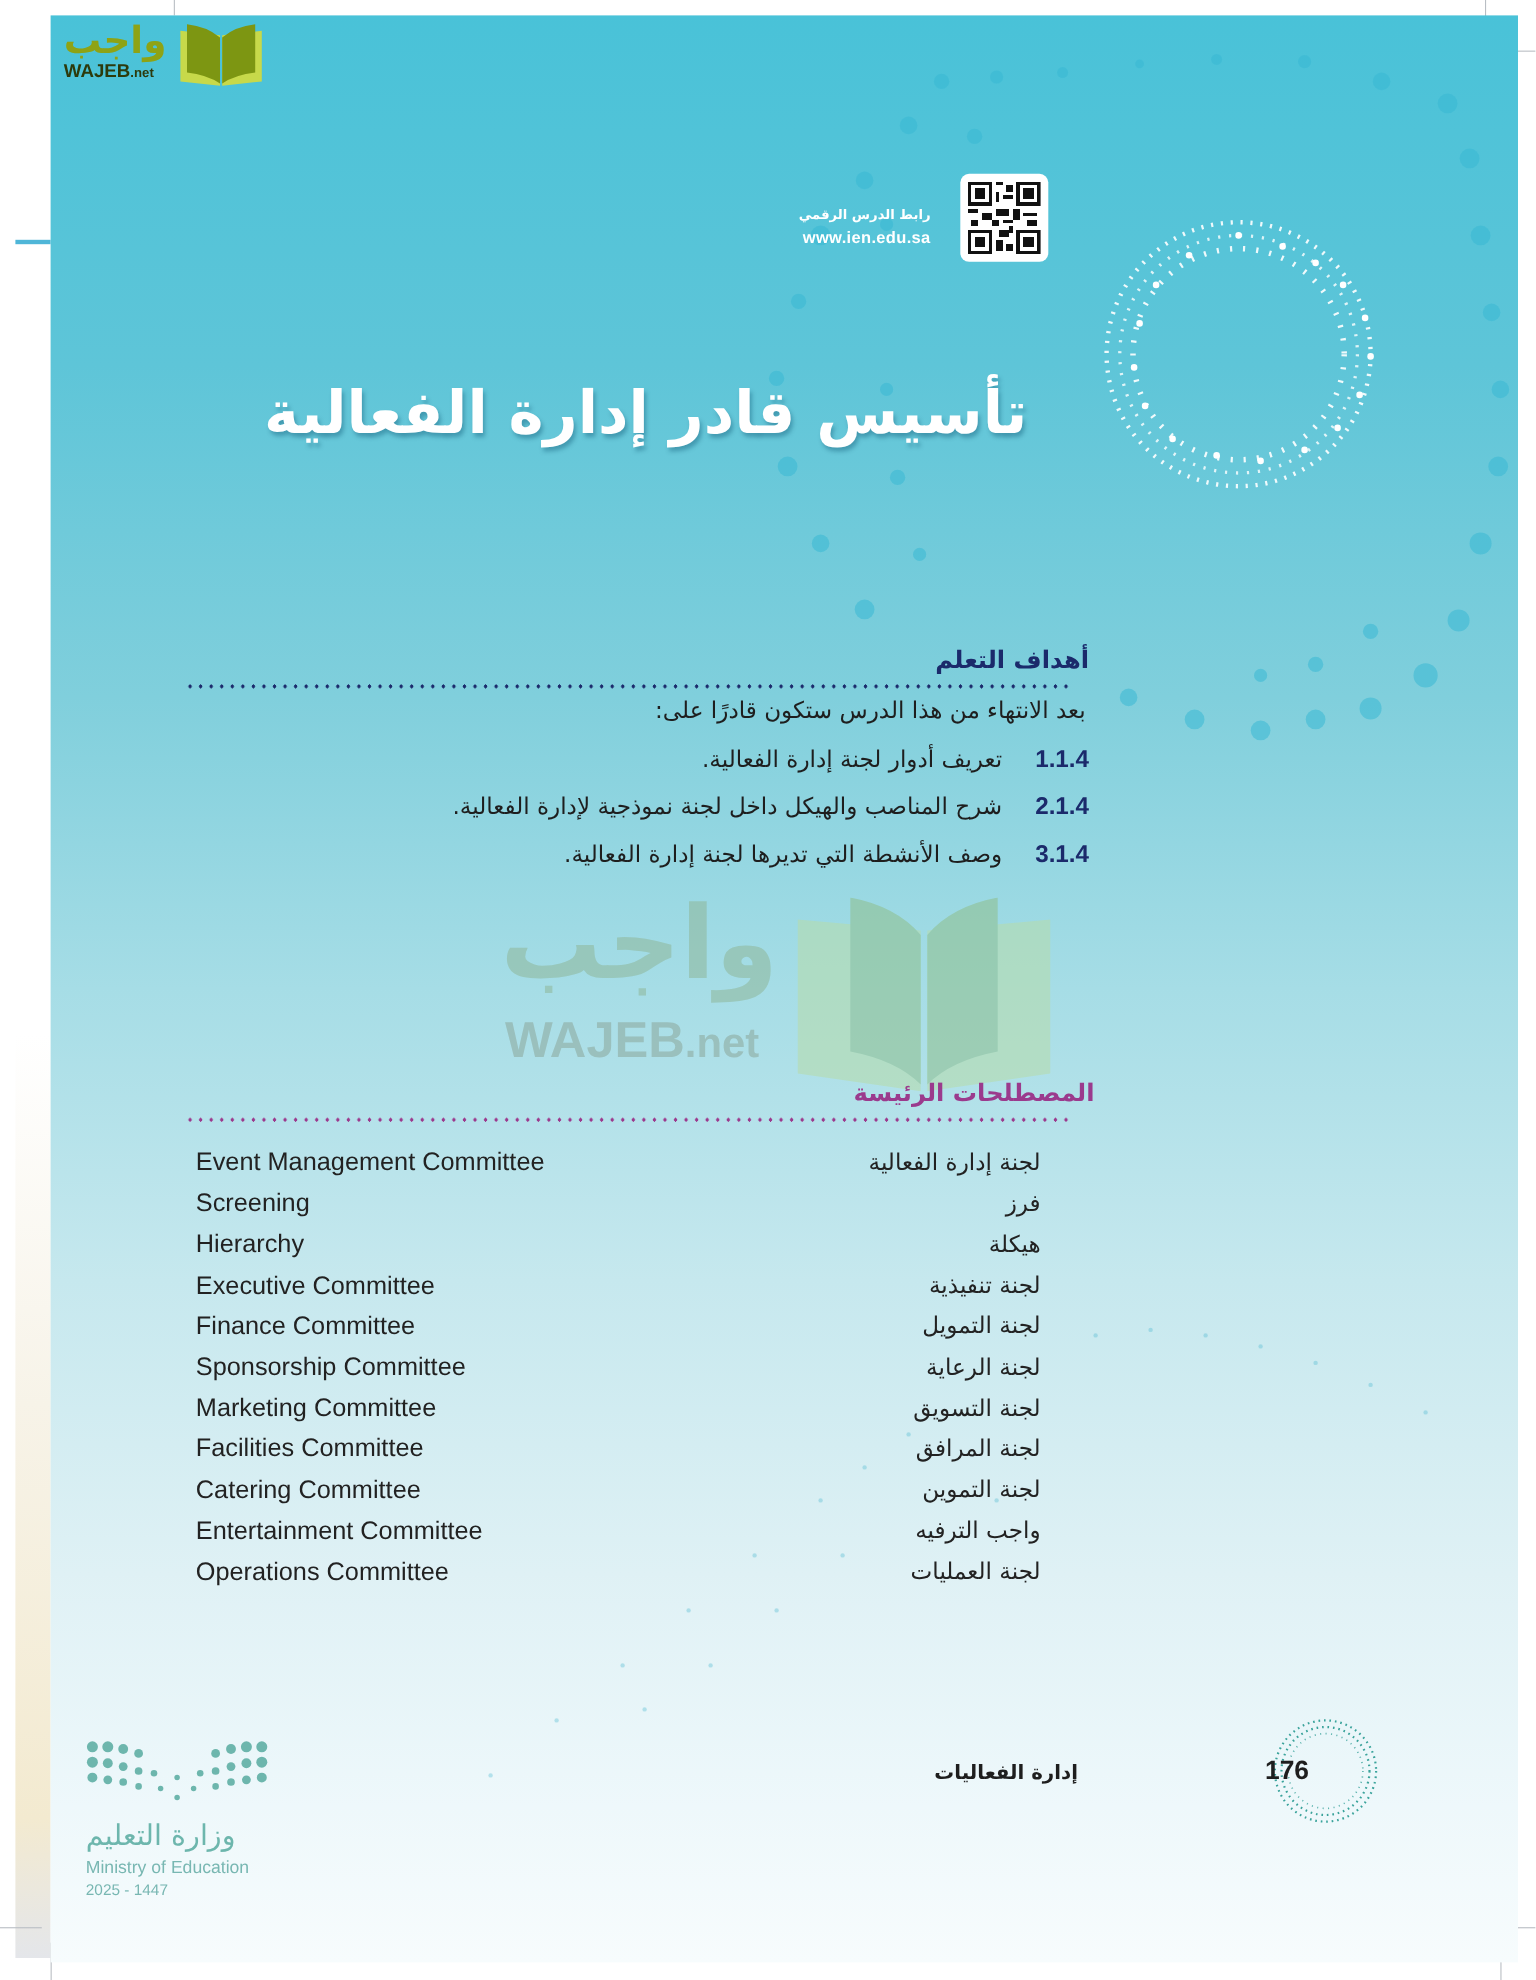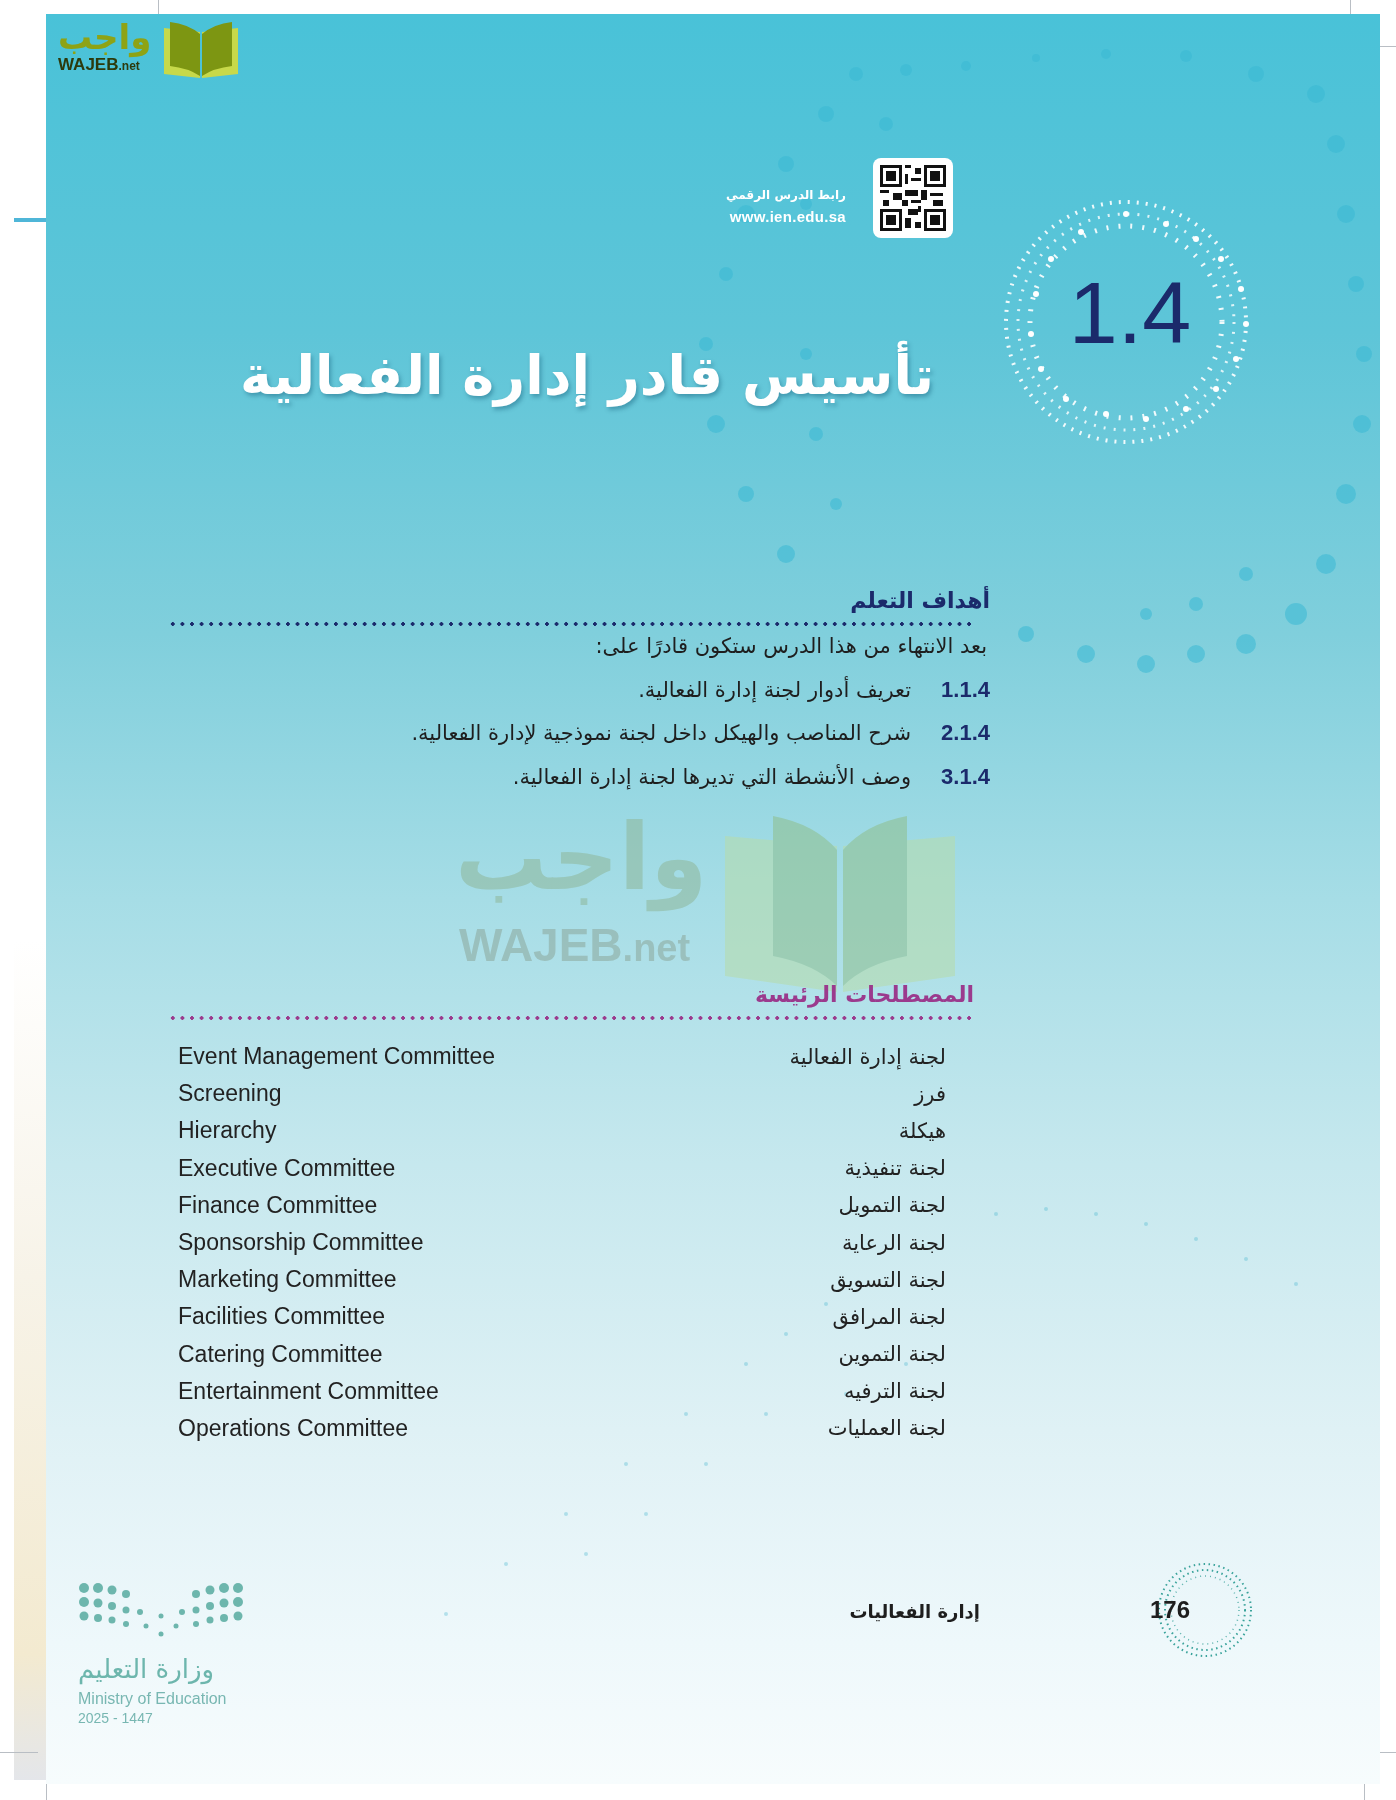--- a/index.html
+++ b/index.html
@@ -224,21 +224,20 @@
           <rect x="10" y="11" width="3" height="1"></rect>
           <rect x="17" y="11" width="3" height="2"></rect>
         <rect x="9" y="14" width="3" height="2"></rect>
           <rect x="8" y="17" width="2" height="3"></rect>
           <rect x="11" y="18" width="2" height="2"></rect>
           <rect x="12" y="13" width="1" height="2"></rect>
       </g>
     </svg>
   </div>
 
-  <div class="lesson-num" style="left:984px;top:255px;">1.4</div>
   <div class="title">تأسيس قادر إدارة الفعالية</div>
 
   <div class="section-head obj-head" style="right:390px;top:574px;">أهداف التعلم</div>
   <div class="dotline navy" style="left:122px;top:608px;"></div>
   <div class="intro" style="right:393px;top:620px;">بعد الانتهاء من هذا الدرس ستكون قادرًا على:</div>
   <div class="obj" style="right:390px;top:663px;">
     <span class="num">1.1.4</span>
     <span class="txt">تعريف أدوار لجنة إدارة الفعالية.</span>
   </div>
   <div class="obj" style="right:390px;top:706px;">
@@ -254,21 +253,21 @@
     <div class="wm-ar">واجب</div>
     <div class="wm-en"><span style="font-size:46px;">WAJEB</span><span>.net</span></div>
     <svg class="wm-book" viewBox="0 0 230 176">
       <path d="M0 20 L0 160 L112 176 L112 30 Z" fill="#b7dcaa"></path>
       <path d="M230 20 L230 160 L118 176 L118 30 Z" fill="#b7dcaa"></path>
       <path d="M48 0 Q90 8 112 34 L112 170 Q90 148 48 140 Z" fill="#8fbf8c"></path>
       <path d="M182 0 Q140 8 118 34 L118 170 Q140 148 182 140 Z" fill="#8fbf8c"></path>
     </svg>
   </div>
 
-  <div class="section-head terms-head" style="right:406px;top:968px;">المصطلحات الرئيسة</div>
+  <div class="section-head terms-head" style="right:385px;top:968px;">المصطلحات الرئيسة</div>
   <div class="dotline purple" style="left:122px;top:1002px;"></div>
 
   <div class="terms" style="left:132px;top:1024px;">
     <div class="term-row">
         <span class="term-en">Event Management Committee</span>
         <span class="term-ar">لجنة إدارة الفعالية</span>
       </div>
     <div class="term-row">
         <span class="term-en">Screening</span>
         <span class="term-ar">فرز</span>
@@ -296,21 +295,21 @@
     <div class="term-row">
         <span class="term-en">Facilities Committee</span>
         <span class="term-ar">لجنة المرافق</span>
       </div>
     <div class="term-row">
         <span class="term-en">Catering Committee</span>
         <span class="term-ar">لجنة التموين</span>
       </div>
     <div class="term-row">
         <span class="term-en">Entertainment Committee</span>
-        <span class="term-ar">لجنة الترفيه</span>
+        <span class="term-ar">واجب الترفيه</span>
       </div>
     <div class="term-row">
         <span class="term-en">Operations Committee</span>
         <span class="term-ar">لجنة العمليات</span>
       </div>
   </div>
 
   <div class="moe" style="left:30px;top:1566px;">
     <svg width="170" height="60" viewBox="0 0 170 60">
       <g fill="#6db6ad">

